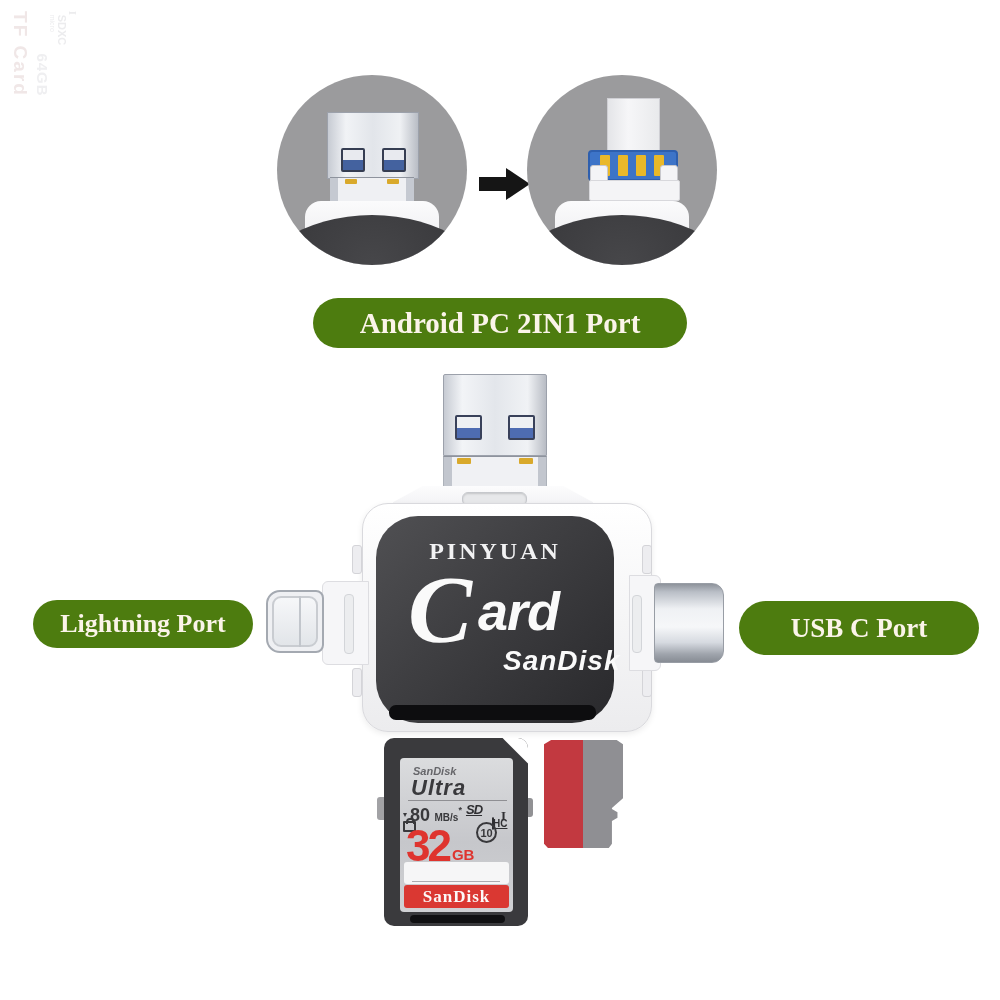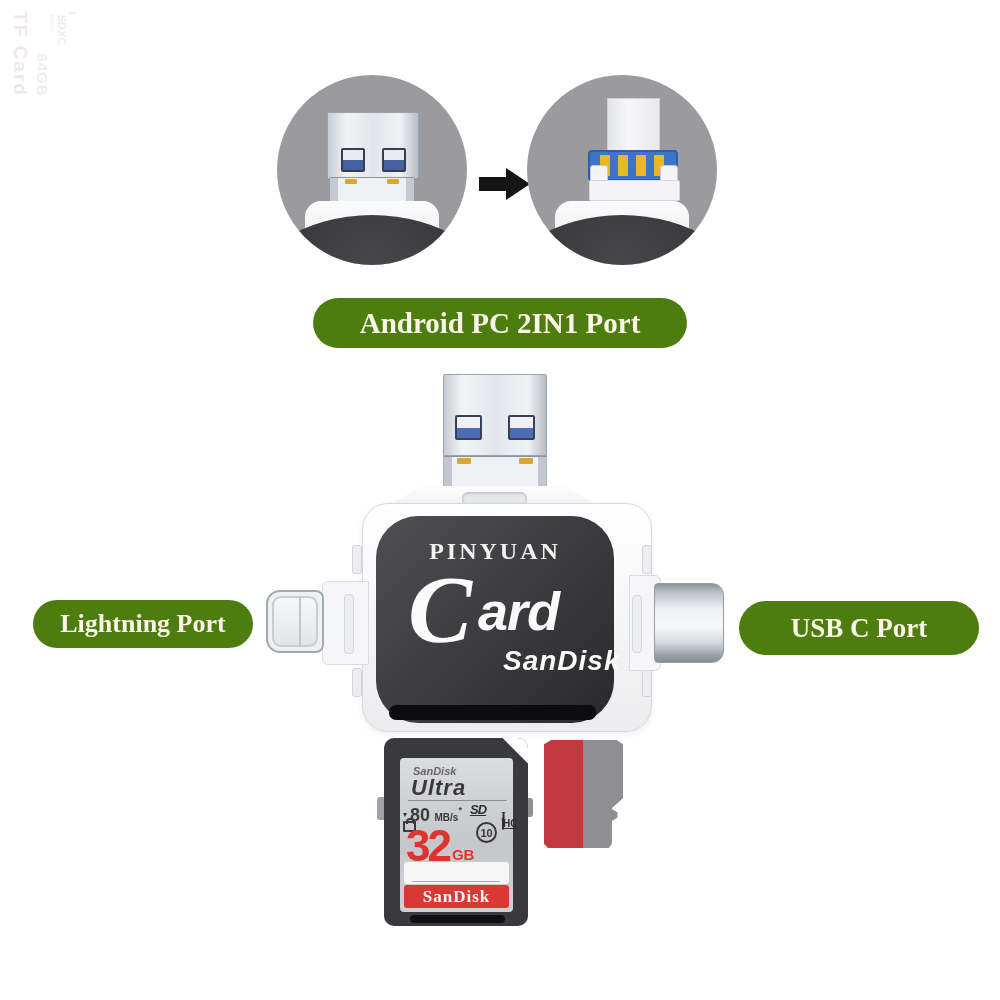--- a/index.html
+++ b/index.html
@@ -105,21 +105,21 @@
       background:#ffffff;transform:rotate(45deg);}
   .sd-wp{position:absolute;left:377px;top:797px;width:10px;height:23px;background:#A2A2A5;border-radius:3px;}
   .sd-nr{position:absolute;left:523px;top:798px;width:10px;height:19px;background:#919194;border-radius:3px;}
   .sd-label{position:absolute;left:16px;top:20px;width:113px;height:154px;border-radius:4px;
       background:linear-gradient(180deg,#DBDCDE,#C6C7CB 55%,#D0D1D4);}
   .sd-maker{position:absolute;left:13px;top:7px;font:italic 700 11px "Liberation Sans",sans-serif;color:#66666A;}
   .sd-series{position:absolute;left:11px;top:17px;font:italic 800 22px "Liberation Sans",sans-serif;color:#39393C;letter-spacing:1px;}
   .sd-rule{position:absolute;left:8px;top:42px;width:99px;height:1px;background:#8F8F93;}
   .sd-speed{position:absolute;left:10px;top:47px;color:#39393C;font-weight:700;}
   .sd-speed .v{font-size:18px;} .sd-speed .u{font-size:10px;} .sd-speed .n{font-size:9px;vertical-align:top;}
-  .sdhc{position:absolute;left:70px;top:44px;width:28px;color:#2F2F32;line-height:.9;text-decoration:underline;}
+  .sdhc{position:absolute;left:60px;top:44px;width:28px;text-align:center;color:#2F2F32;line-height:.9;text-decoration:underline;}
   .sdhc .t{font:italic 800 13px "Liberation Sans",sans-serif;letter-spacing:-1px;display:block;}
   .sdhc .b{font:800 10px "Liberation Sans",sans-serif;display:block;border:1px solid #2F2F32;border-radius:2px;margin-left:32px;}
   .sd-uhs{position:absolute;left:101px;top:50px;font:700 13px "Liberation Serif",serif;color:#2F2F32;}
   .sd-lockarrow{position:absolute;left:3px;top:52px;font-size:8px;color:#39393C;}
   .sd-lock{position:absolute;left:3px;top:63px;width:9px;height:7px;border:2px solid #39393C;border-radius:1px;}
   .sd-lock::before{content:"";position:absolute;left:1px;top:-5px;width:5px;height:4px;
       border:2px solid #39393C;border-bottom:none;border-radius:4px 4px 0 0;}
   .sd-c10{position:absolute;left:76px;top:64px;width:21px;height:21px;border:2px solid #38383B;
       border-radius:50%;display:flex;align-items:center;justify-content:center;
       font:700 11px "Liberation Sans",sans-serif;color:#38383B;box-sizing:border-box;}

